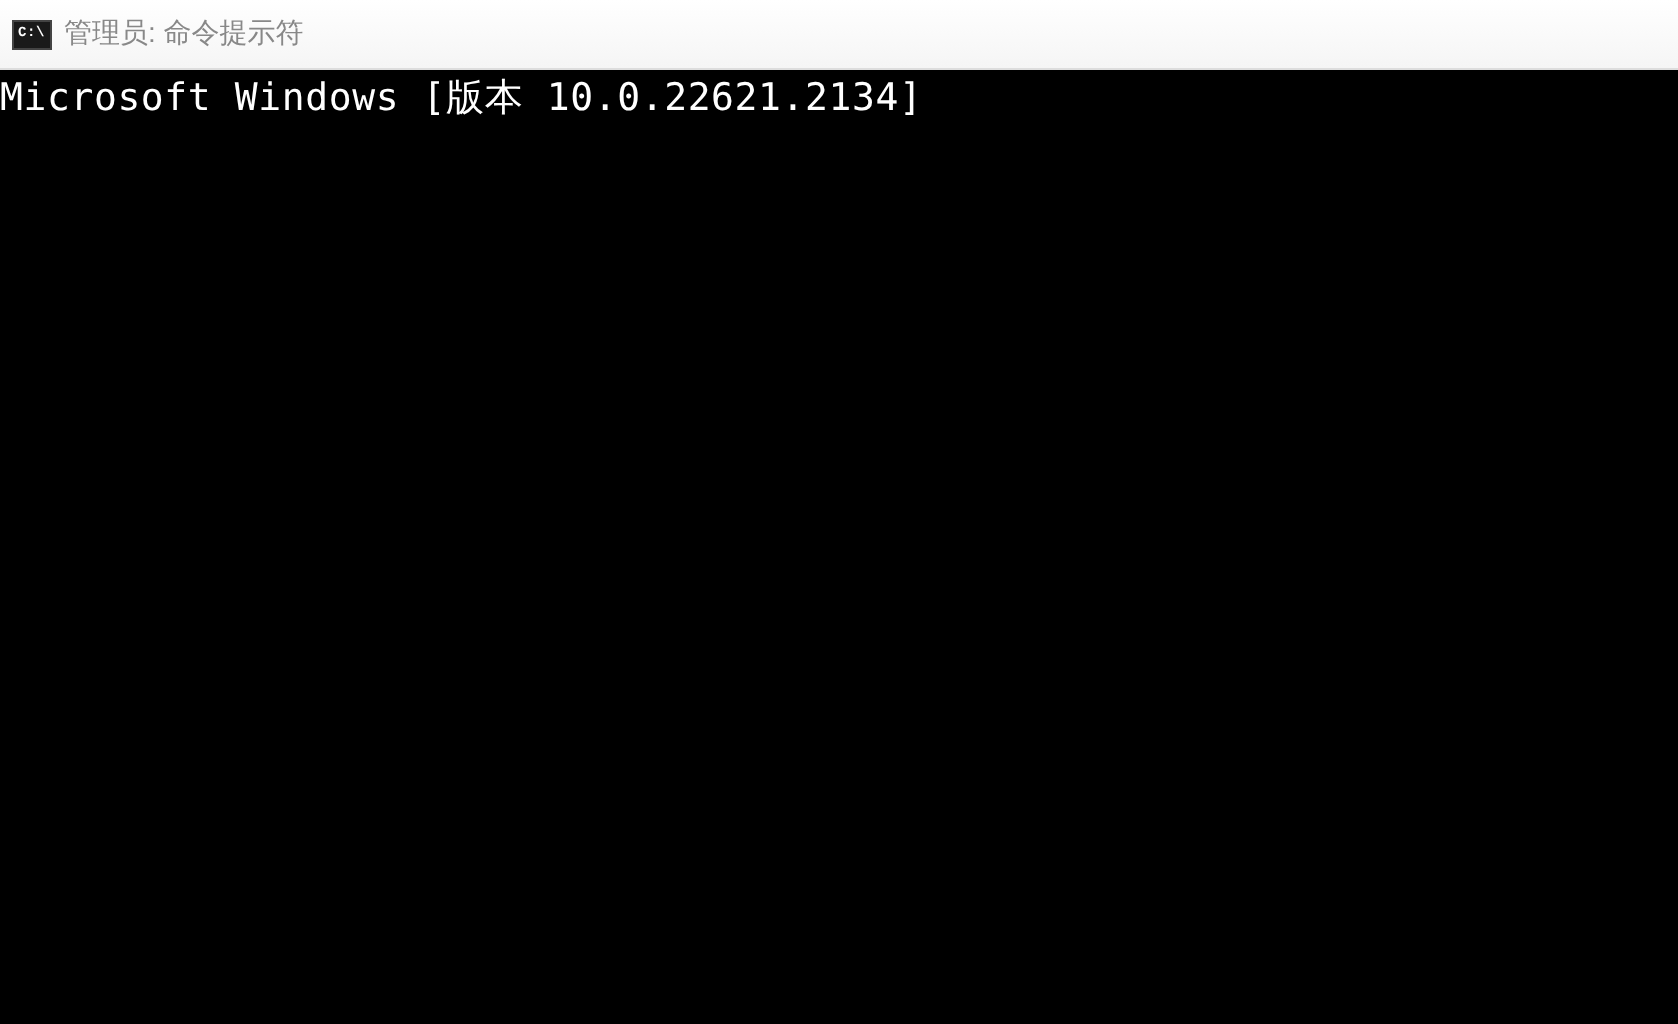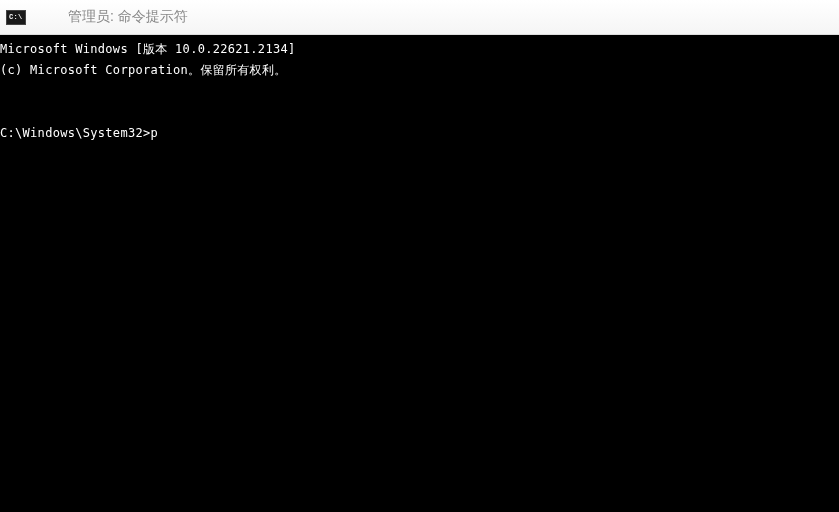--- a/index.html
+++ b/index.html
@@ -36,28 +36,27 @@
     .titlebar-icon-text {
       color: #fff;
       font-size: 7px;
       font-weight: bold;
       letter-spacing: 0.3px;
     }
     .titlebar-text {
       color: #888;
       font-size: 14px;
       font-family: 'Microsoft YaHei', 'SimSun', sans-serif;
-      margin-left: 36px;
     }
     .terminal {
       background: #000;
       color: #fff;
       height: calc(100% - 35px);
       padding: 4px 0 2px 0;
-      font-size: 12px;
+      font-size: 19px;
       line-height: 21px;
       letter-spacing: 0.3px;
       font-family: 'NSimSun', 'SimSun', 'Consolas', monospace;
     }
     .terminal-line {
       white-space: pre;
     }
     .terminal-blank {
       height: 21px;
     }
@@ -67,17 +66,15 @@
 
 <div class="titlebar">
   <div class="titlebar-icon">
     <span class="titlebar-icon-text">C:\</span>
   </div>
   <span class="titlebar-text">管理员: 命令提示符</span>
 </div>
 
 <div class="terminal">
   <div class="terminal-line">Microsoft Windows [版本 10.0.22621.2134]</div>
-  <div class="terminal-line">(c) Microsoft Corporation。保留所有权利。</div>
   <div class="terminal-blank"></div>
   <div class="terminal-blank"></div>
-  <div class="terminal-line"><span>C:\Windows\System32&gt;</span><span>p</span></div>
 </div>
 
 </body></html>

